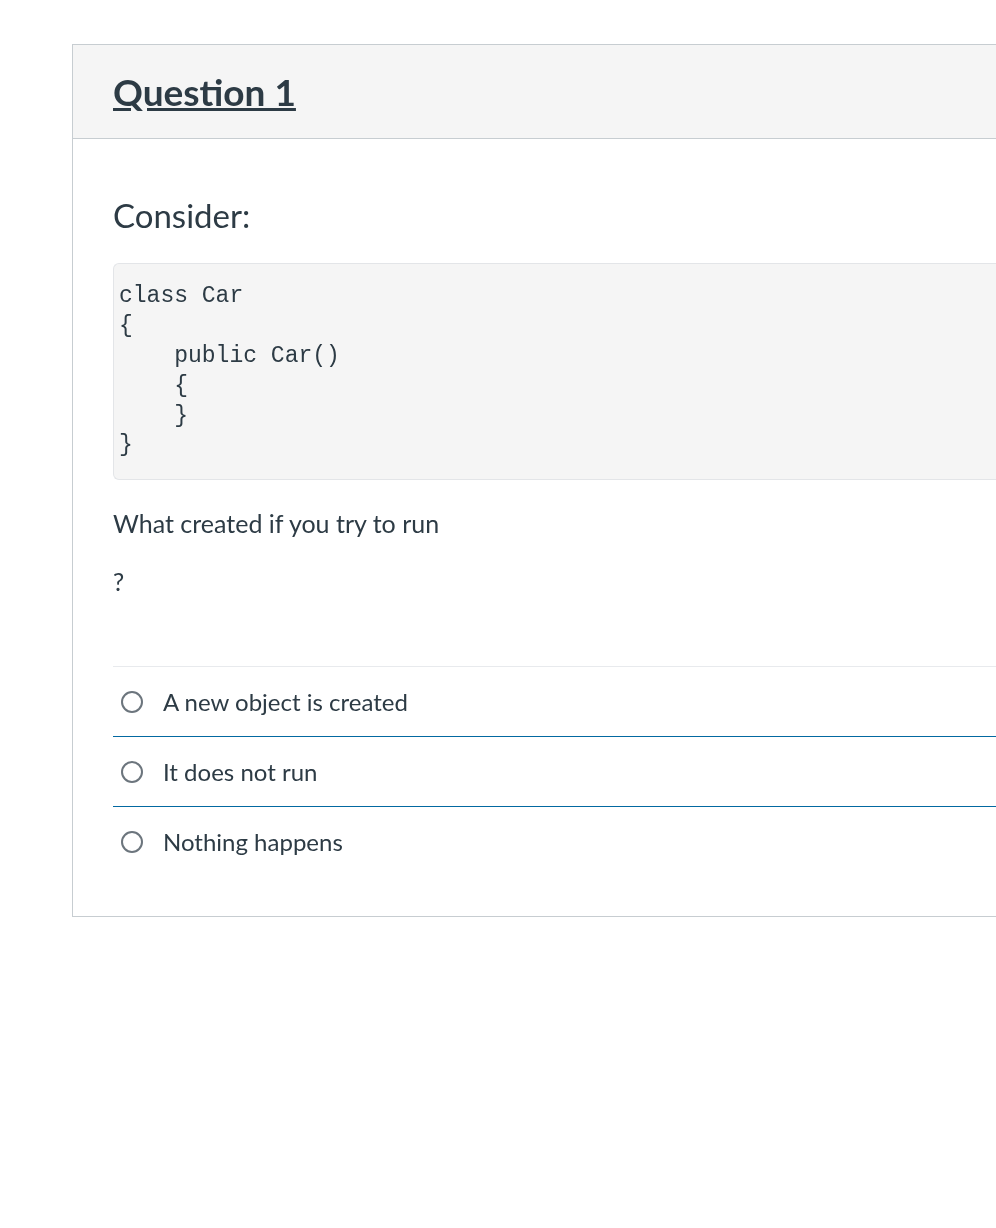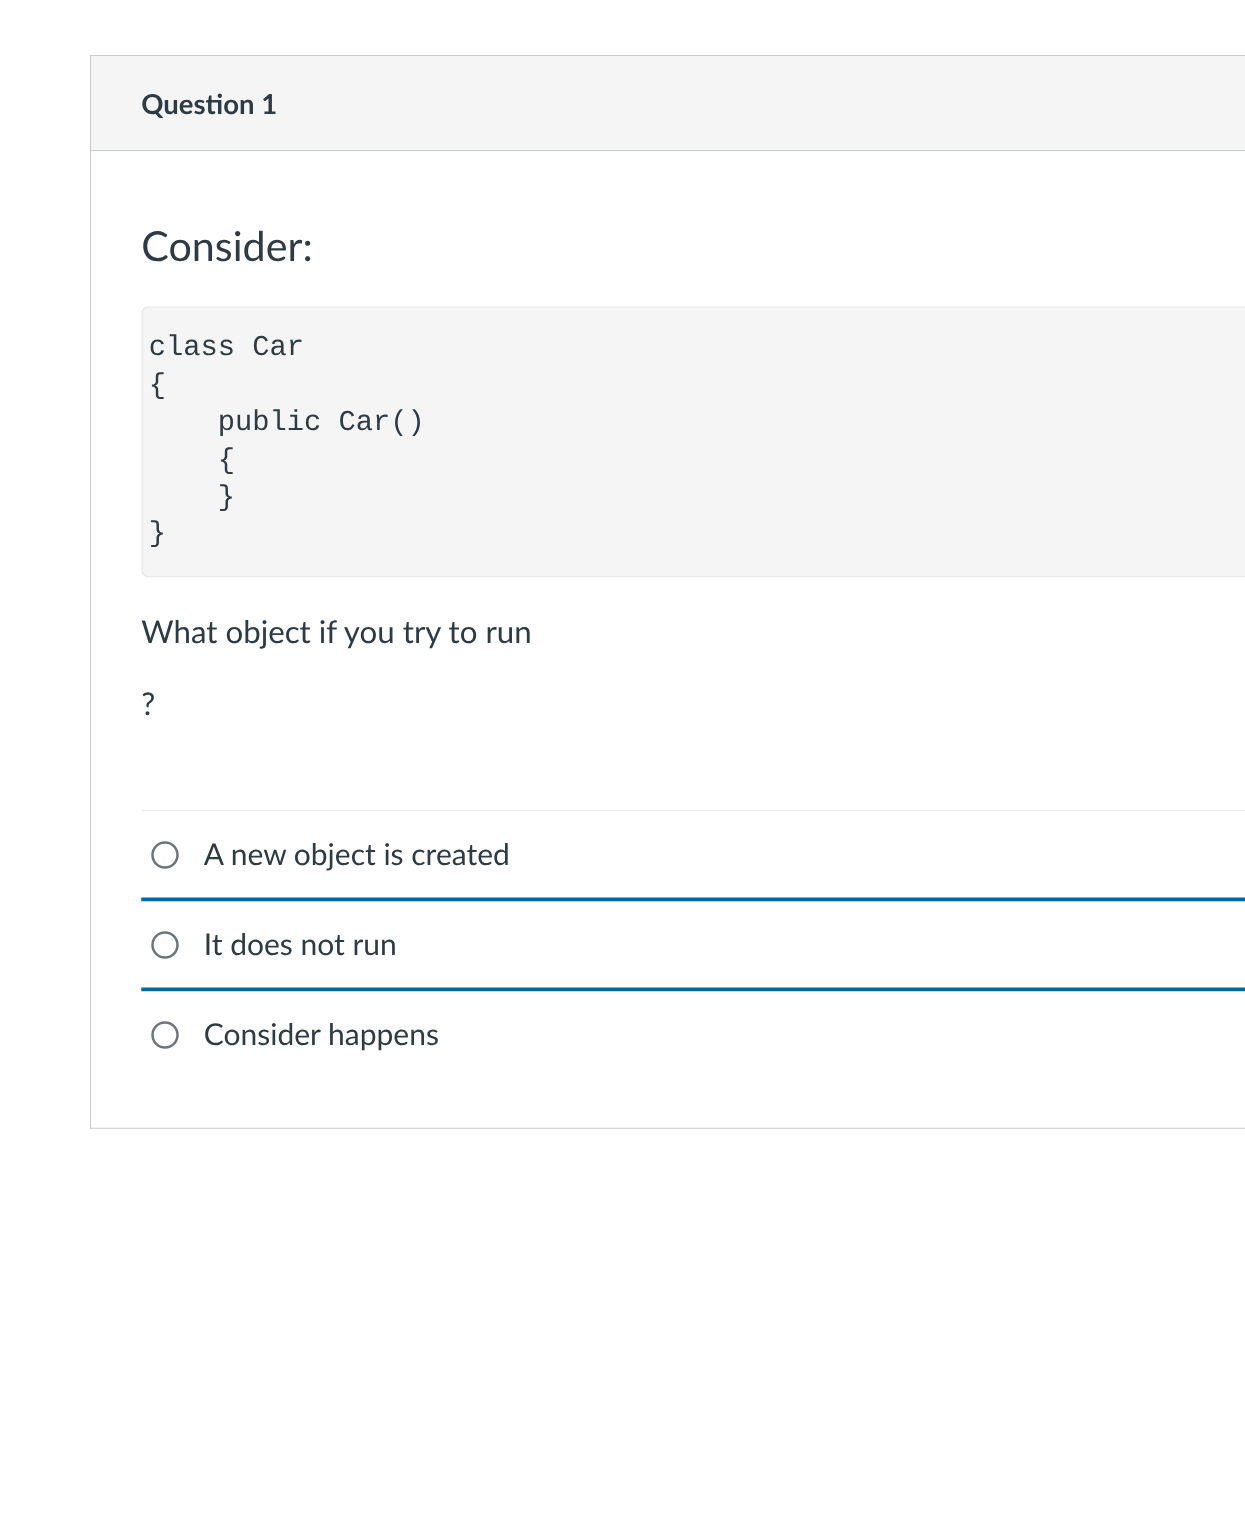--- a/index.html
+++ b/index.html
@@ -21,23 +21,24 @@
       border: 1px solid #c7cdd1;
       border-right: none;
       background: #ffffff;
     }
     .question-header {
       background: #f5f5f5;
       border-bottom: 1px solid #c7cdd1;
       padding: 24px 40px;
     }
     .question-title {
-      font-size: 22px;
+      font-size: 37px;
       font-weight: 700;
       color: #2d3b45;
+      text-decoration: underline;
     }
     .question-body {
       padding: 56px 0 40px 40px;
       background: #ffffff;
     }
     .intro-text {
       font-size: 33px;
       color: #2d3b45;
       margin-bottom: 28px;
       font-weight: 400;
@@ -69,21 +70,21 @@
       color: #2d3b45;
       margin-bottom: 70px;
     }
     .options {
       border-top: 1px solid #e8eaed;
     }
     .option-row {
       display: flex;
       align-items: center;
       padding: 20px 0 20px 8px;
-      border-bottom: 3px solid #0369a1;
+      border-bottom: 1px solid #0369a1;
       cursor: pointer;
     }
     .option-row:last-child {
       border-bottom: none;
     }
     .radio-circle {
       width: 22px;
       height: 22px;
       border: 2px solid #6c757d;
       border-radius: 50%;
@@ -105,31 +106,31 @@
     <h2 class="question-title">Question 1</h2>
   </div>
   <div class="question-body">
     <p class="intro-text">Consider:</p>
     <div class="code-block">class Car
 {
     public Car()
     {
     }
 }</div>
-    <p class="followup-text">What object if you try to run</p>
+    <p class="followup-text">What created if you try to run</p>
     <p class="question-mark">?</p>
 
     <div class="options">
       <div class="option-row">
         <span class="radio-circle"></span>
         <span class="option-label">A new object is created</span>
       </div>
       <div class="option-row">
         <span class="radio-circle"></span>
         <span class="option-label">It does not run</span>
       </div>
       <div class="option-row">
         <span class="radio-circle"></span>
-        <span class="option-label">Consider happens</span>
+        <span class="option-label">Nothing happens</span>
       </div>
     </div>
   </div>
 </div>
 
 </body></html>

